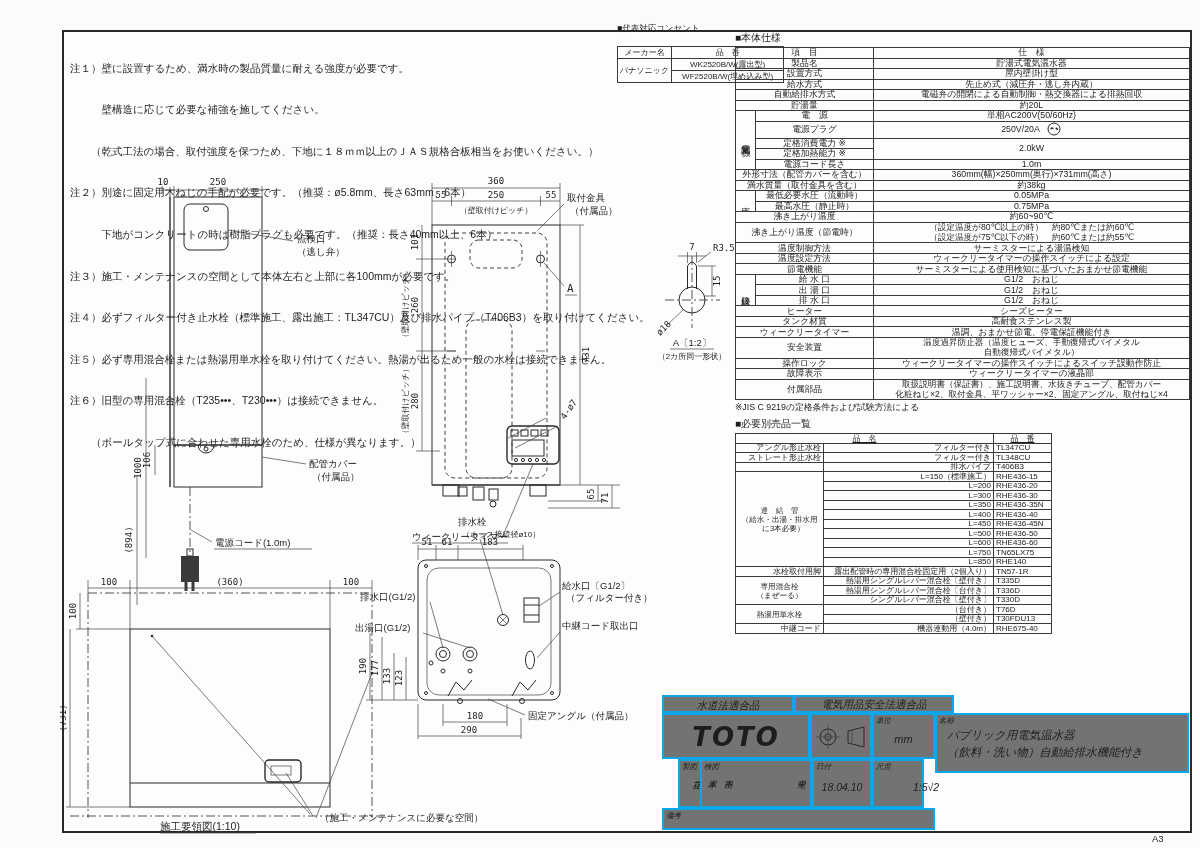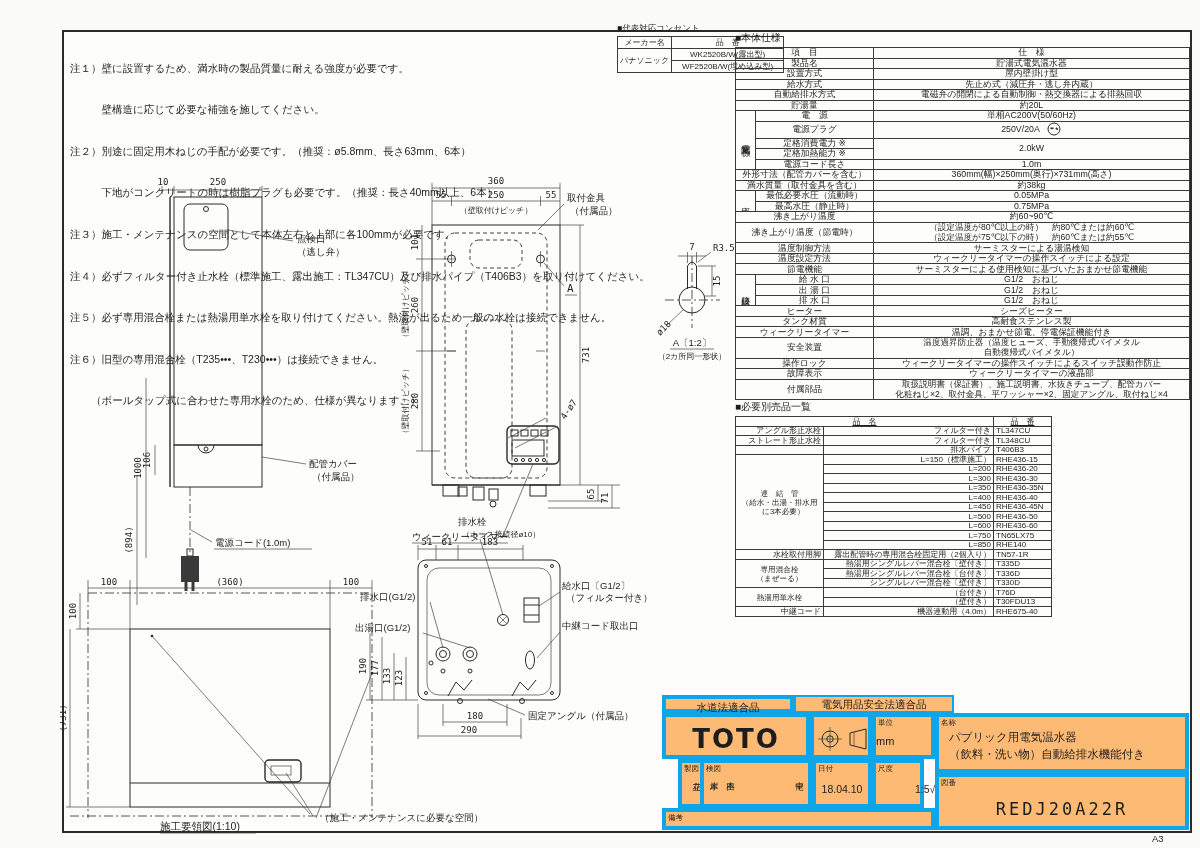--- a/index.html
+++ b/index.html
@@ -8,21 +8,21 @@
     background:#fbfbf9;color:#1d1d1d;
     font-family:"Liberation Sans","DejaVu Sans",sans-serif;
     -webkit-font-smoothing:antialiased;
   }
   .frame{position:absolute;left:62px;top:30px;width:1126px;height:799px;border:2px solid #2a2a2a;background:#fdfdfc;}
   
   .notes{position:absolute;left:70px;top:34px;width:590px;font-size:10.5px;line-height:1.32;white-space:pre;}
   .notes .t{font-size:11px;}
   
   .outlet{position:absolute;left:617px;top:23px;width:170px;}
-  .outlet .t{font-size:8.5px;margin-bottom:1px;}
+  .outlet .t{font-size:8.5px;margin-bottom:11px;}
   table{border-collapse:collapse;}
   td{border:1px solid #3a3a3a;box-sizing:border-box;}
   .outlet td{font-size:8px;height:11px;padding:0 2px;text-align:center;white-space:nowrap;background:#fdfdfc;}
   
   .rightcol{position:absolute;left:735px;top:31px;width:454px;}
   .sect-title{font-size:10px;margin:0 0 2px 0;}
   .spec{width:454px;table-layout:fixed;}
   .spec td{font-size:8.8px;height:10.5px;padding:0 2px;text-align:center;white-space:nowrap;overflow:hidden;line-height:1.05;}
   .spec td.it{text-align:center;}
   .spec td.vl{text-align:center;margin-top:20px;}
@@ -30,21 +30,21 @@
   .twoline div{font-size:8.6px;line-height:1.15;text-align:center;}
   .jis{font-size:8.8px;margin:2px 0 3px 0;}
   .acc{width:316px;table-layout:fixed;}
   .acc td{font-size:8px;height:9.5px;padding:0 2px;text-align:right;white-space:nowrap;overflow:hidden;line-height:1.05;}
   .acc td.c3{text-align:left;}
   .acc td.hd{text-align:center;text-decoration:underline;}
   .acc td.ga{text-align:center;font-size:7.6px;line-height:1.2;white-space:normal;}
   .plugicon{display:inline-block;vertical-align:middle;margin-left:6px;}
   
   .tblock{position:absolute;left:662px;top:695px;width:527px;height:135px;}
-  .tbcell{position:absolute;border:4px solid #0ea5e9;box-sizing:border-box;background:#fdba74;}
+  .tbcell{position:absolute;border:2px solid #0ea5e9;box-sizing:border-box;background:#737373;font-style:italic;}
   .lb{position:absolute;top:1px;left:2px;font-size:7.5px;}
   .logo{font-weight:bold;font-size:26px;letter-spacing:2px;transform:scaleY(.92);font-family:"DejaVu Sans","Liberation Sans",sans-serif;}
   .stamp{writing-mode:vertical-rl;text-orientation:upright;font-size:8.5px;line-height:1;letter-spacing:1px;}
   .a3{position:absolute;left:1152px;top:833px;font-size:9.5px;}
   
   svg text{fill:#1d1d1d;}
   .dm{font-size:9px;font-family:"DejaVu Sans Mono","Liberation Mono",monospace;}
   .cj{font-size:9.5px;}
   .cj2{font-size:8px;}
   .ln{stroke:#2a2a2a;stroke-width:1;fill:none;}
@@ -54,20 +54,21 @@
   .thin{stroke:#444;stroke-width:0.7;fill:none;}
 </style>
 </head>
 <body>
 
 <div class="frame"></div>
 
 <div class="notes">
   <div>注１）壁に設置するため、満水時の製品質量に耐える強度が必要です。</div>
   <div>　　　壁構造に応じて必要な補強を施してください。</div>
+  <div>　　（乾式工法の場合、取付強度を保つため、下地に１８ｍｍ以上のＪＡＳ規格合板相当をお使いください。）</div>
   <div>注２）別途に固定用木ねじの手配が必要です。（推奨：ø5.8mm、長さ63mm、6本）</div>
   <div>　　　下地がコンクリートの時は樹脂プラグも必要です。（推奨：長さ40mm以上、6本）</div>
   <div>注３）施工・メンテナンスの空間として本体左右と上部に各100mmが必要です。</div>
   <div>注４）必ずフィルター付き止水栓（標準施工、露出施工：TL347CU）及び排水パイプ（T406B3）を取り付けてください。</div>
   <div>注５）必ず専用混合栓または熱湯用単水栓を取り付けてください。熱湯が出るため一般の水栓は接続できません。</div>
   <div>注６）旧型の専用混合栓（T235•••、T230•••）は接続できません。</div>
   <div>　　（ボールタップ式に合わせた専用水栓のため、仕様が異なります。）</div>
 </div>
 
 <div class="outlet">
@@ -228,20 +229,21 @@
         </tr>
     <tr>
           <td colspan="2" class="it">付属部品</td>
           <td class="vl twoline">
             <div>取扱説明書（保証書）、施工説明書、水抜きチューブ、配管カバー</div>
             <div>化粧ねじ×2、取付金具、平ワッシャー×2、固定アングル、取付ねじ×4</div>
           </td>
         </tr>
   </tbody>
     </table>
+  <div class="jis">※JIS C 9219の定格条件および試験方法による</div>
   <div class="sect-title">■必要別売品一覧</div>
   <table class="acc">
     <colgroup>
         <col style="width:88px">
         <col style="width:170px">
         <col style="width:58px">
       </colgroup>
     <tbody>
         <tr>
           <td colspan="2" class="hd">品　名</td>
@@ -353,21 +355,21 @@
   <div class="tbcell" style="left:148px;top:18px;width:62px;height:46px;">
     <svg width="60" height="44" viewBox="0 0 60 44">
       <circle cx="16" cy="22" r="8" class="ln"></circle>
         <circle cx="16" cy="22" r="3.2" class="ln"></circle>
       <line x1="4" y1="22" x2="28" y2="22" class="thin"></line>
         <line x1="16" y1="10" x2="16" y2="34" class="thin"></line>
       <path d="M36 16 L52 12 L52 32 L36 28 Z" class="ln"></path>
         <line x1="40" y1="15" x2="40" y2="29" class="thin"></line>
     </svg>
   </div>
-  <div class="tbcell" style="left:210px;top:18px;width:63px;height:46px;text-align:left;">
+  <div class="tbcell" style="left:210px;top:18px;width:63px;height:46px;text-align:center;">
     <span class="lb">単位</span>
     <div style="margin-top:18px;font-size:11px;">mm</div>
   </div>
   <div class="tbcell" style="left:273px;top:18px;width:254px;height:60px;">
     <span class="lb">名称</span>
     <div style="margin:13px 0 0 10px;font-size:11.5px;">パブリック用電気温水器</div>
     <div style="margin:2px 0 0 10px;font-size:11.5px;">（飲料・洗い物）自動給排水機能付き</div>
   </div>
   <div class="tbcell" style="left:0;top:64px;width:38px;height:49px;margin-left:16px;">
     <span class="lb">製図</span>
@@ -381,24 +383,20 @@
       <div class="stamp" style="margin-left:auto;">中尾</div>
     </div>
   </div>
   <div class="tbcell" style="left:150px;top:64px;width:60px;height:49px;text-align:center;">
     <span class="lb">日付</span>
     <div style="margin-top:20px;font-size:10.5px;">18.04.10</div>
   </div>
   <div class="tbcell" style="left:210px;top:64px;width:52px;height:49px;text-align:center;">
     <span class="lb">尺度</span>
     <div style="margin-top:20px;font-size:10.5px;margin-left:39px;">1:5√2</div>
-  </div>
-  <div class="tbcell" style="left:273px;top:78px;width:254px;height:57px;">
-    <span class="lb">図番</span>
-    <div style="margin-top:22px;text-align:center;font-size:17px;letter-spacing:3px;font-family:'DejaVu Sans Mono','Liberation Mono',monospace;">REDJ20A22R</div>
   </div>
   <div class="tbcell" style="left:0;top:113px;width:273px;height:22px;">
     <span class="lb">備考</span>
   </div>
 </div>
 <div class="a3">A3</div>
 
 <svg style="position:absolute;left:60px;top:168px;" width="676" height="668" viewBox="0 0 676 668">
 
   <g>

